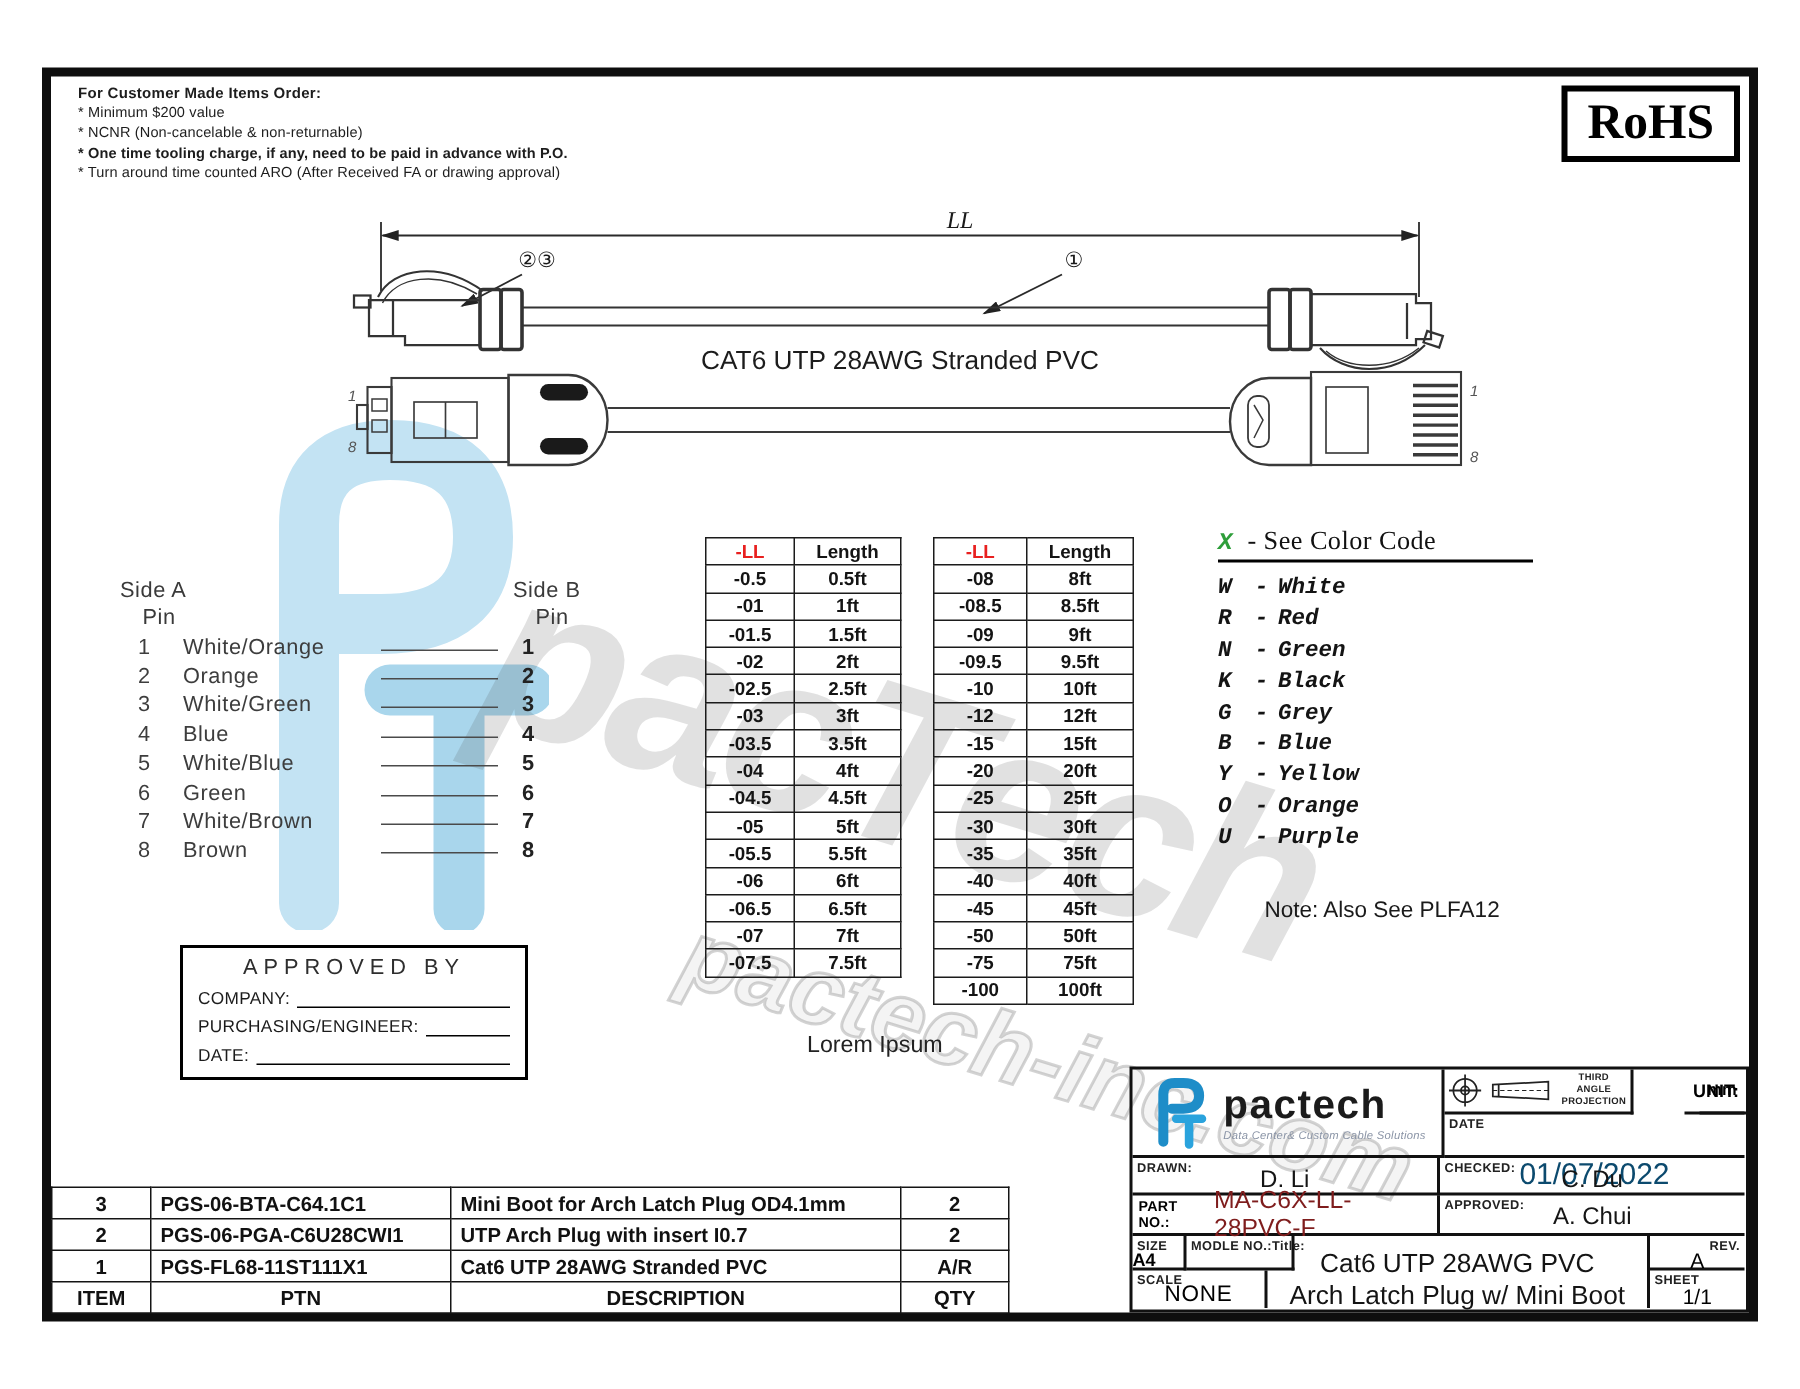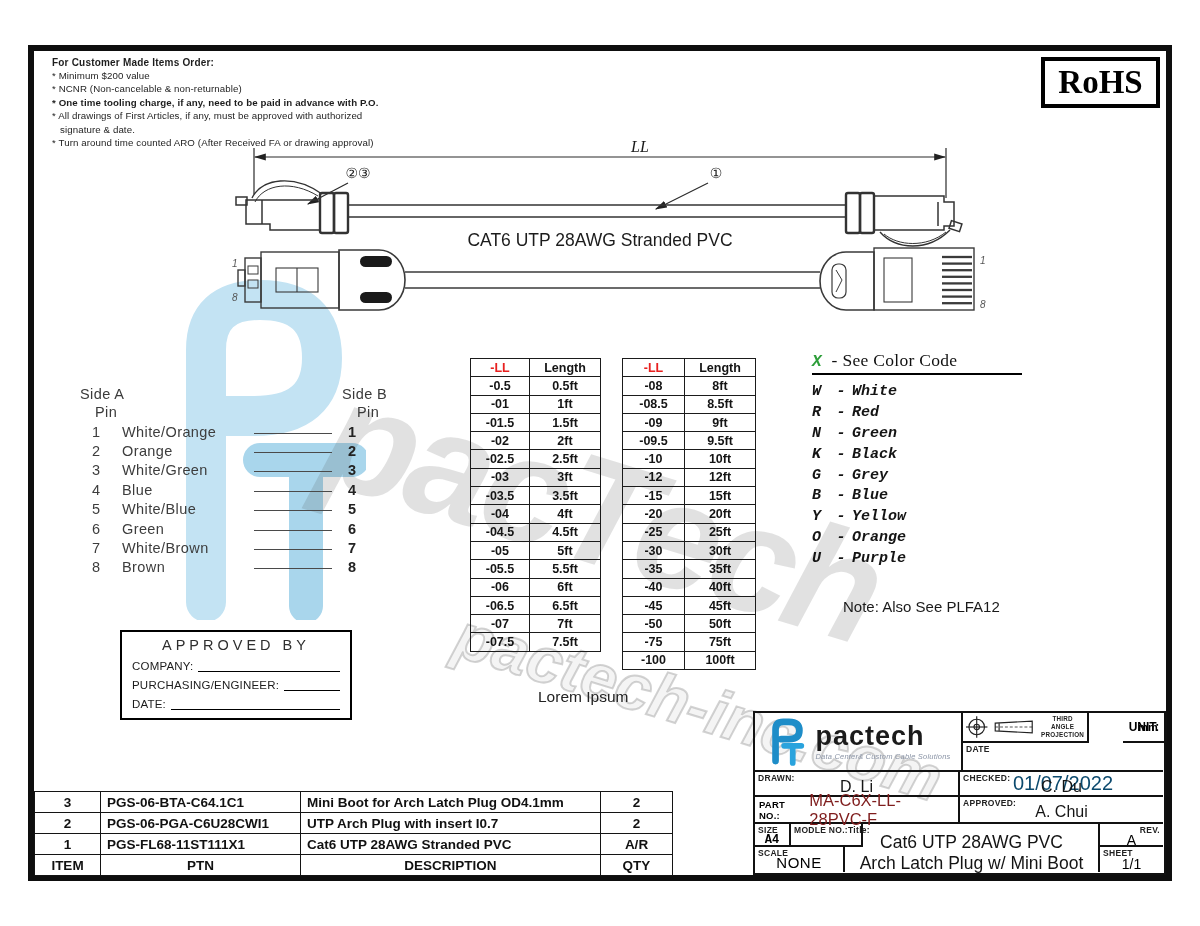--- a/index.html
+++ b/index.html
@@ -94,21 +94,21 @@
   .date-val { text-align:center; font-size:20px; padding-top:5px; color:#0c4a6e;margin-top:24px; }
   .drawn-cell { left:0; top:59px; width:205px; height:25px; border-right:2px solid #111; border-bottom:2px solid #111; }
   .checked-cell { left:205px; top:59px; width:203px; height:25px; border-bottom:2px solid #111; }
   .name-val { text-align:center; font-size:16px; padding-top:6px; color:#151515; }
   .part-cell { left:0; top:84px; width:205px; height:27px; border-right:2px solid #111; border-bottom:2px solid #111;
                display:flex; align-items:center; padding-left:4px; }
   .part-label { font-size:9.5px; font-weight:700; margin-right:4px; letter-spacing:0.2px; }
   .part-val { font-size:16.5px; color:#7f1d1d; }
   .appr-cell { left:205px; top:84px; width:203px; height:27px; border-bottom:2px solid #111; }
   .size-cell { left:0; top:111px; width:36px; height:23px; border-right:2px solid #111; border-bottom:2px solid #111; }
-  .size-val { text-align:center; font-size:12px; font-weight:600; padding-top:9px;font-family:Liberation Mono, monospace; }
+  .size-val { font-size:12px; font-weight:600; padding-top:9px; }
   .modle-cell { left:36px; top:111px; width:72px; height:23px; border-right:2px solid #111; border-bottom:2px solid #111; }
   .scale-cell { left:0; top:134px; width:90px; height:25px; border-right:2px solid #111; }
   .scale-val { text-align:center; font-size:15px; padding-top:7px; letter-spacing:0.5px; }
   .title-cell { left:90px; top:111px; width:255px; height:48px; border-right:2px solid #111; }
   .title-lines { text-align:center; margin-top:3px; font-size:17.5px; line-height:21px; color:#141414; }
   .rev-cell { left:345px; top:111px; width:63px; height:23px; border-bottom:2px solid #111; }
   .rev-label { left:auto; right:3px; }
   .rev-val { text-align:center; font-size:14px; padding-top:8px; }
   .sheet-cell { left:345px; top:134px; width:63px; height:25px; }
   .sheet-val { text-align:center; font-size:14px; padding-top:9px; }
@@ -129,21 +129,20 @@
 
   <div class="notes">
     <div class="notes-title">For Customer Made Items Order:</div>
     <div>
   <div class="note-line">* Minimum $200 value</div>
 
   <div class="note-line">* NCNR (Non-cancelable &amp; non-returnable)</div>
 
   <div class="note-line">* One time tooling charge, if any, need to be paid in advance with P.O.</div>
 
-  <div class="note-line">* All drawings of First Articles, if any, must be approved with authorized signature &amp; date.</div>
 
   <div class="note-line">* Turn around time counted ARO (After Received FA or drawing approval)</div>
 </div>
   </div>
 
   <div class="rohs">RoHS</div>
 
   <svg class="drawing" viewBox="0 0 772 198">
     <defs>
       <marker id="arr" viewBox="0 0 10 6" refX="9" refY="3" markerWidth="10" markerHeight="6" orient="auto-start-reverse">

